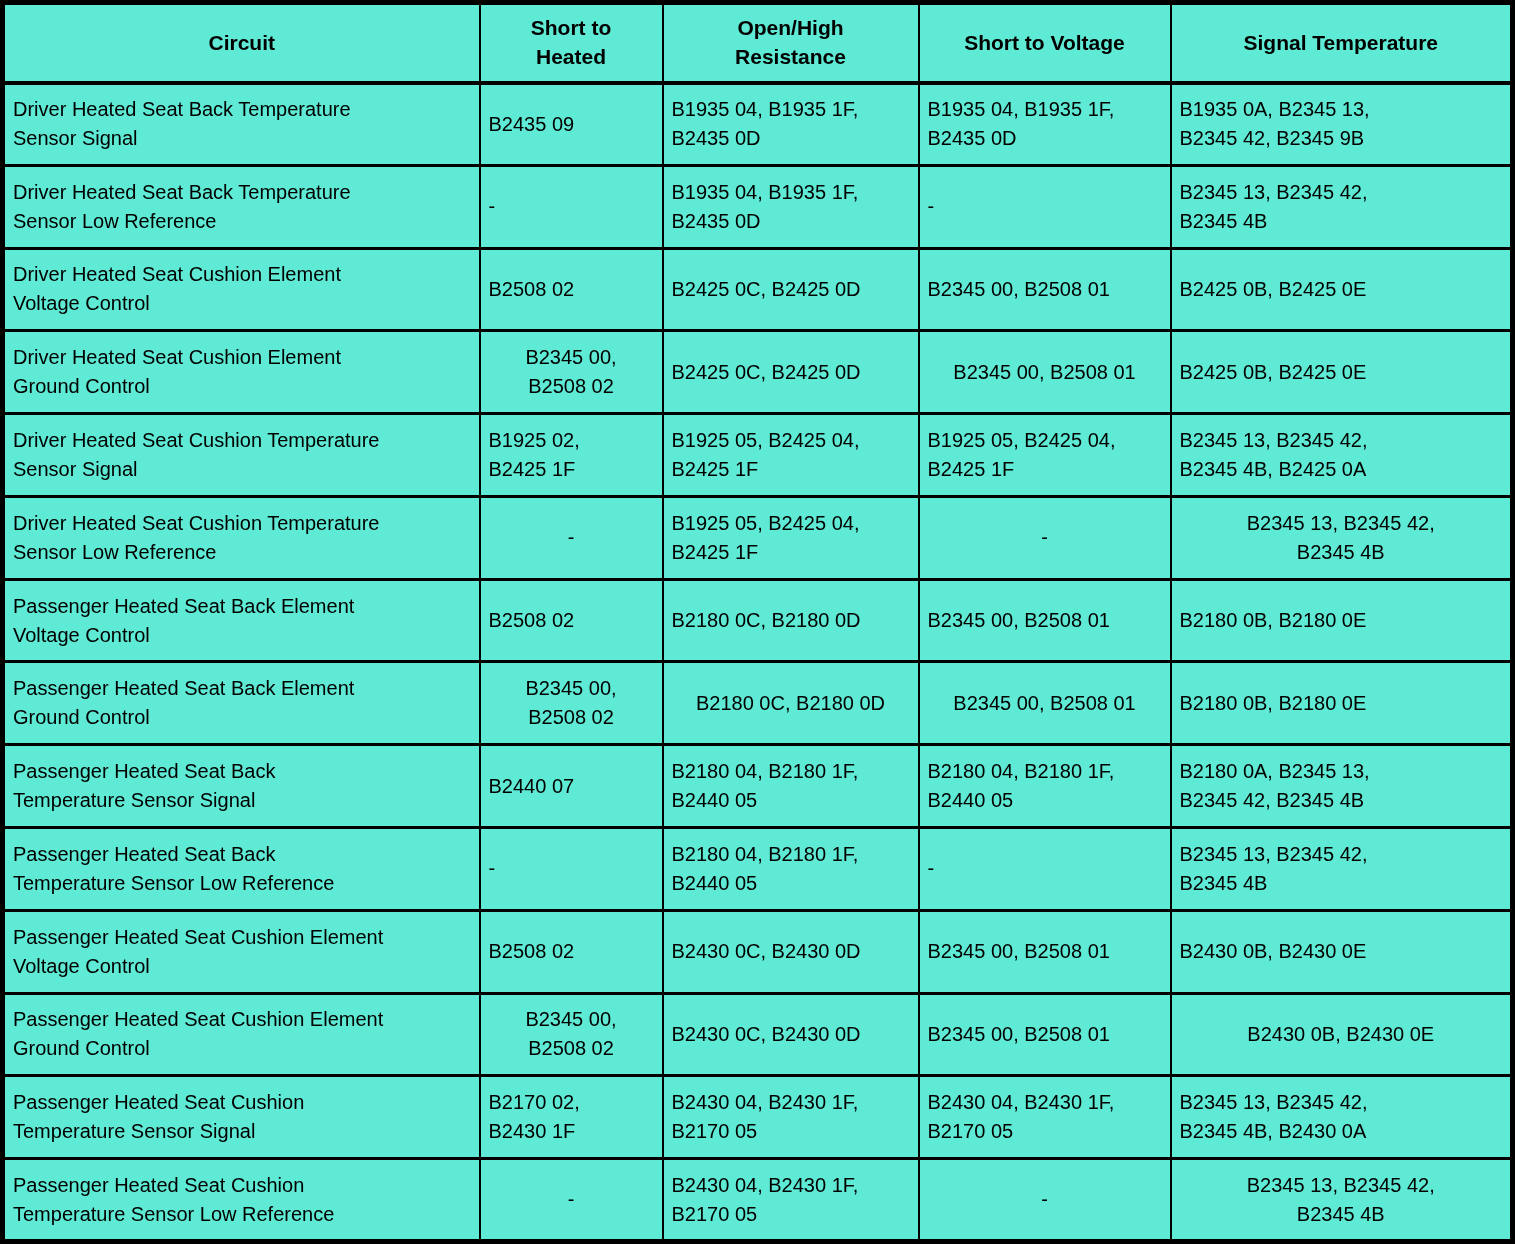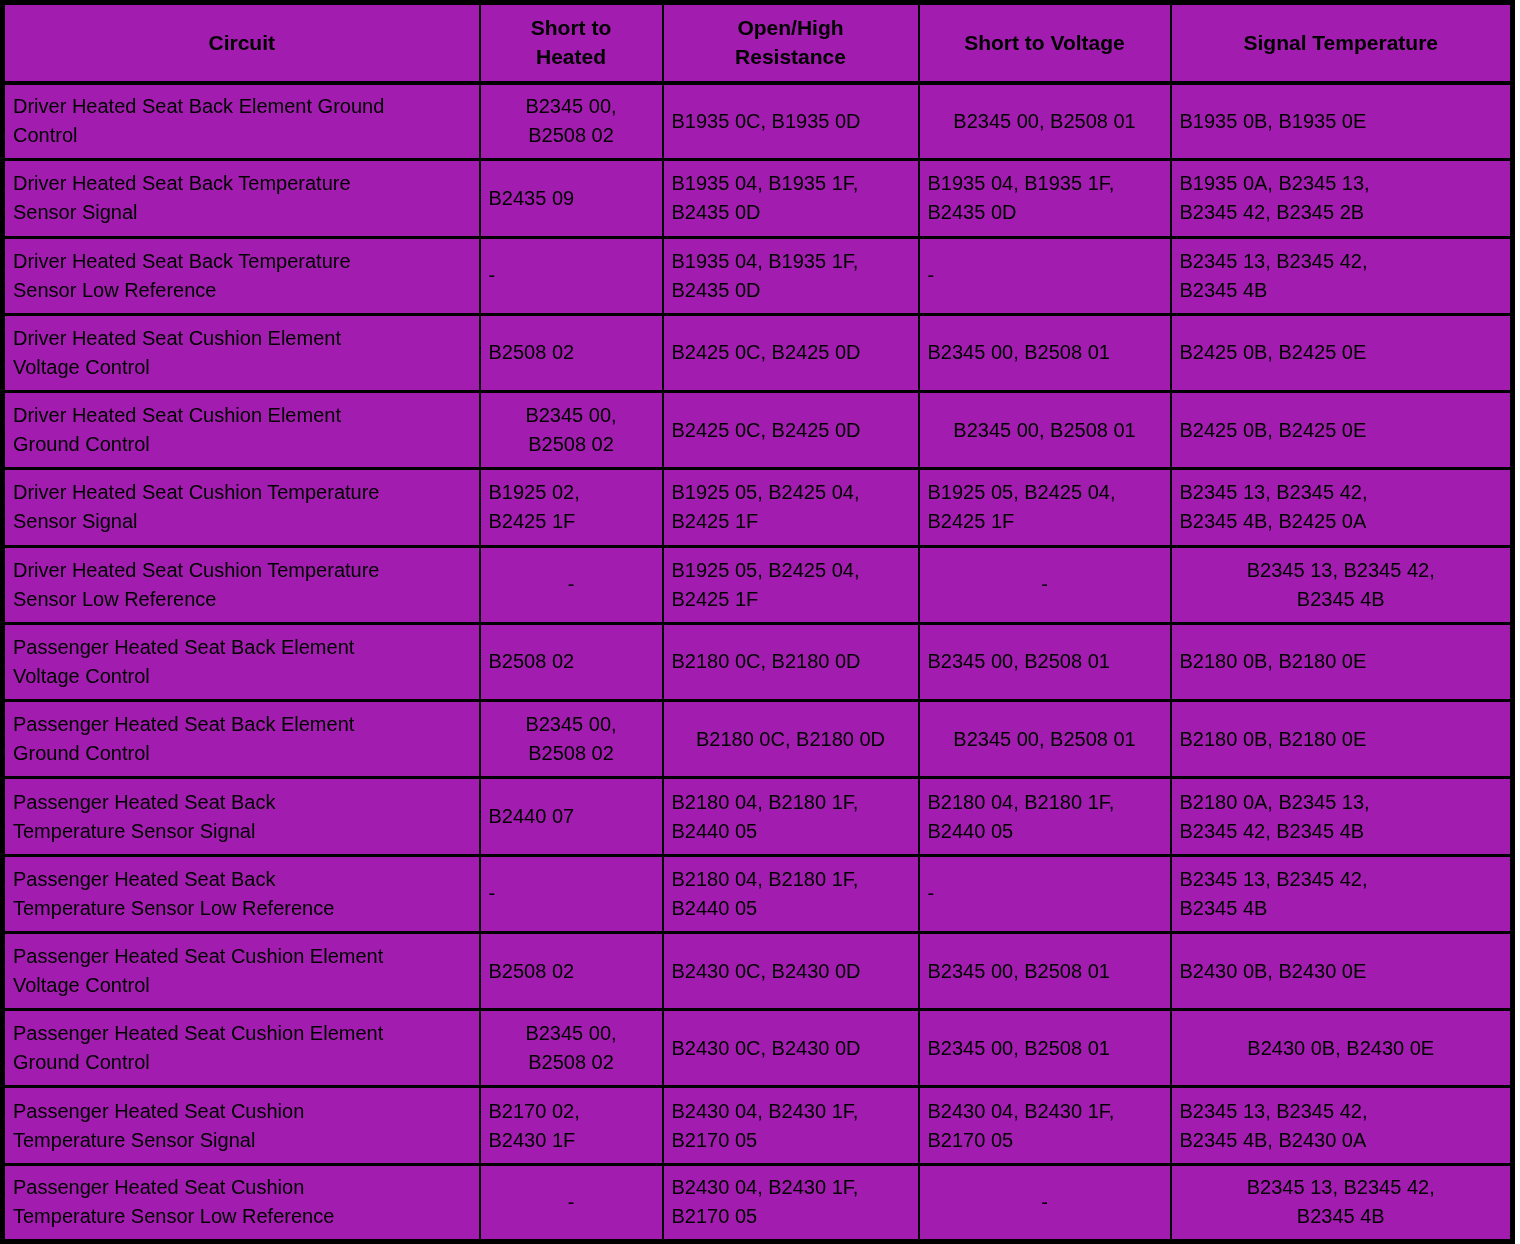--- a/index.html
+++ b/index.html
@@ -15,21 +15,21 @@
     height: 1244px;
     background: #ffffff;
     position: relative;
   }
   table.dtc-table {
     width: 1276px;
     height: 1244px;
     border-collapse: collapse;
     table-layout: fixed;
     border: 5px solid #000000;
-    background: #a21caf;
+    background: #5eead4;
   }
   table.dtc-table col.c1 { width: 477px; }
   table.dtc-table col.c2 { width: 183px; }
   table.dtc-table col.c3 { width: 256px; }
   table.dtc-table col.c4 { width: 252px; }
   table.dtc-table col.c5 { width: 342px; }
   th, td {
     border-left: 2px solid #000000;
     border-right: 2px solid #000000;
     border-top: 3px solid #000000;
@@ -74,38 +74,29 @@
           <th>Short to
 Heated</th>
           <th>Open/High
 Resistance</th>
           <th>Short to Voltage</th>
           <th>Signal Temperature</th>
         </tr>
     </thead>
     <tbody>
         <tr>
-          <td class="align-left">Driver Heated Seat Back Element Ground
-Control</td>
-          <td class="align-center">B2345 00,
-B2508 02</td>
-          <td class="align-left">B1935 0C, B1935 0D</td>
-          <td class="align-center">B2345 00, B2508 01</td>
-          <td class="align-left">B1935 0B, B1935 0E</td>
-        </tr>
-        <tr>
           <td class="align-left">Driver Heated Seat Back Temperature
 Sensor Signal</td>
           <td class="align-left">B2435 09</td>
           <td class="align-left">B1935 04, B1935 1F,
 B2435 0D</td>
           <td class="align-left">B1935 04, B1935 1F,
 B2435 0D</td>
           <td class="align-left">B1935 0A, B2345 13,
-B2345 42, B2345 2B</td>
+B2345 42, B2345 9B</td>
         </tr>
         <tr>
           <td class="align-left">Driver Heated Seat Back Temperature
 Sensor Low Reference</td>
           <td class="align-left">-</td>
           <td class="align-left">B1935 04, B1935 1F,
 B2435 0D</td>
           <td class="align-left">-</td>
           <td class="align-left">B2345 13, B2345 42,
 B2345 4B</td>

